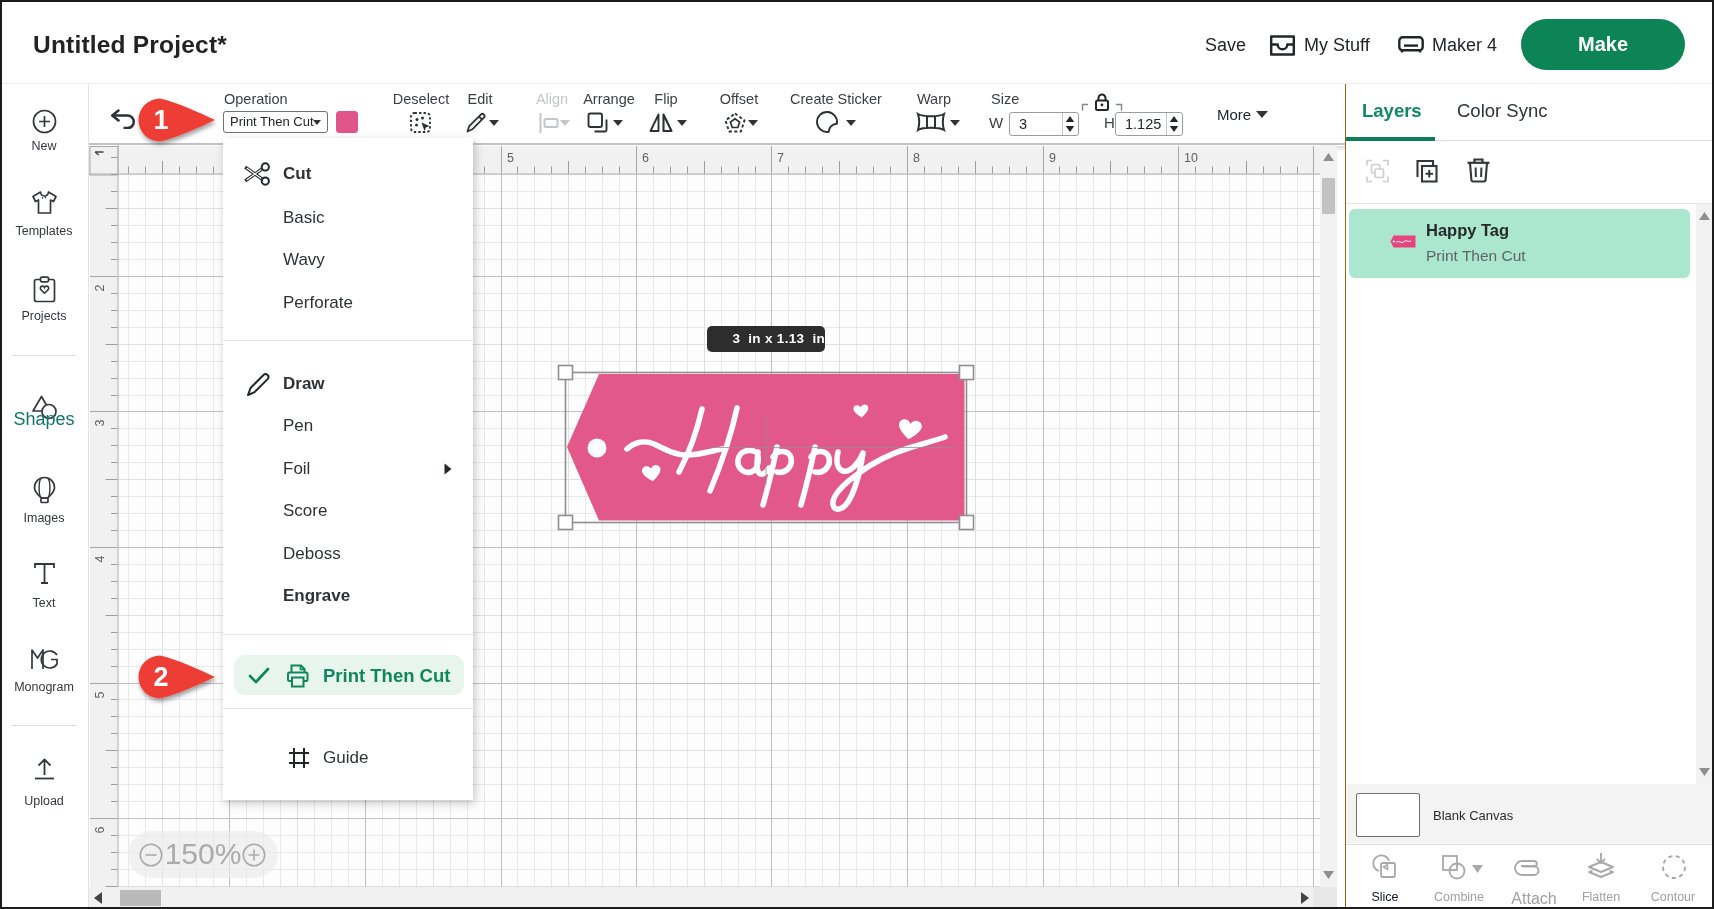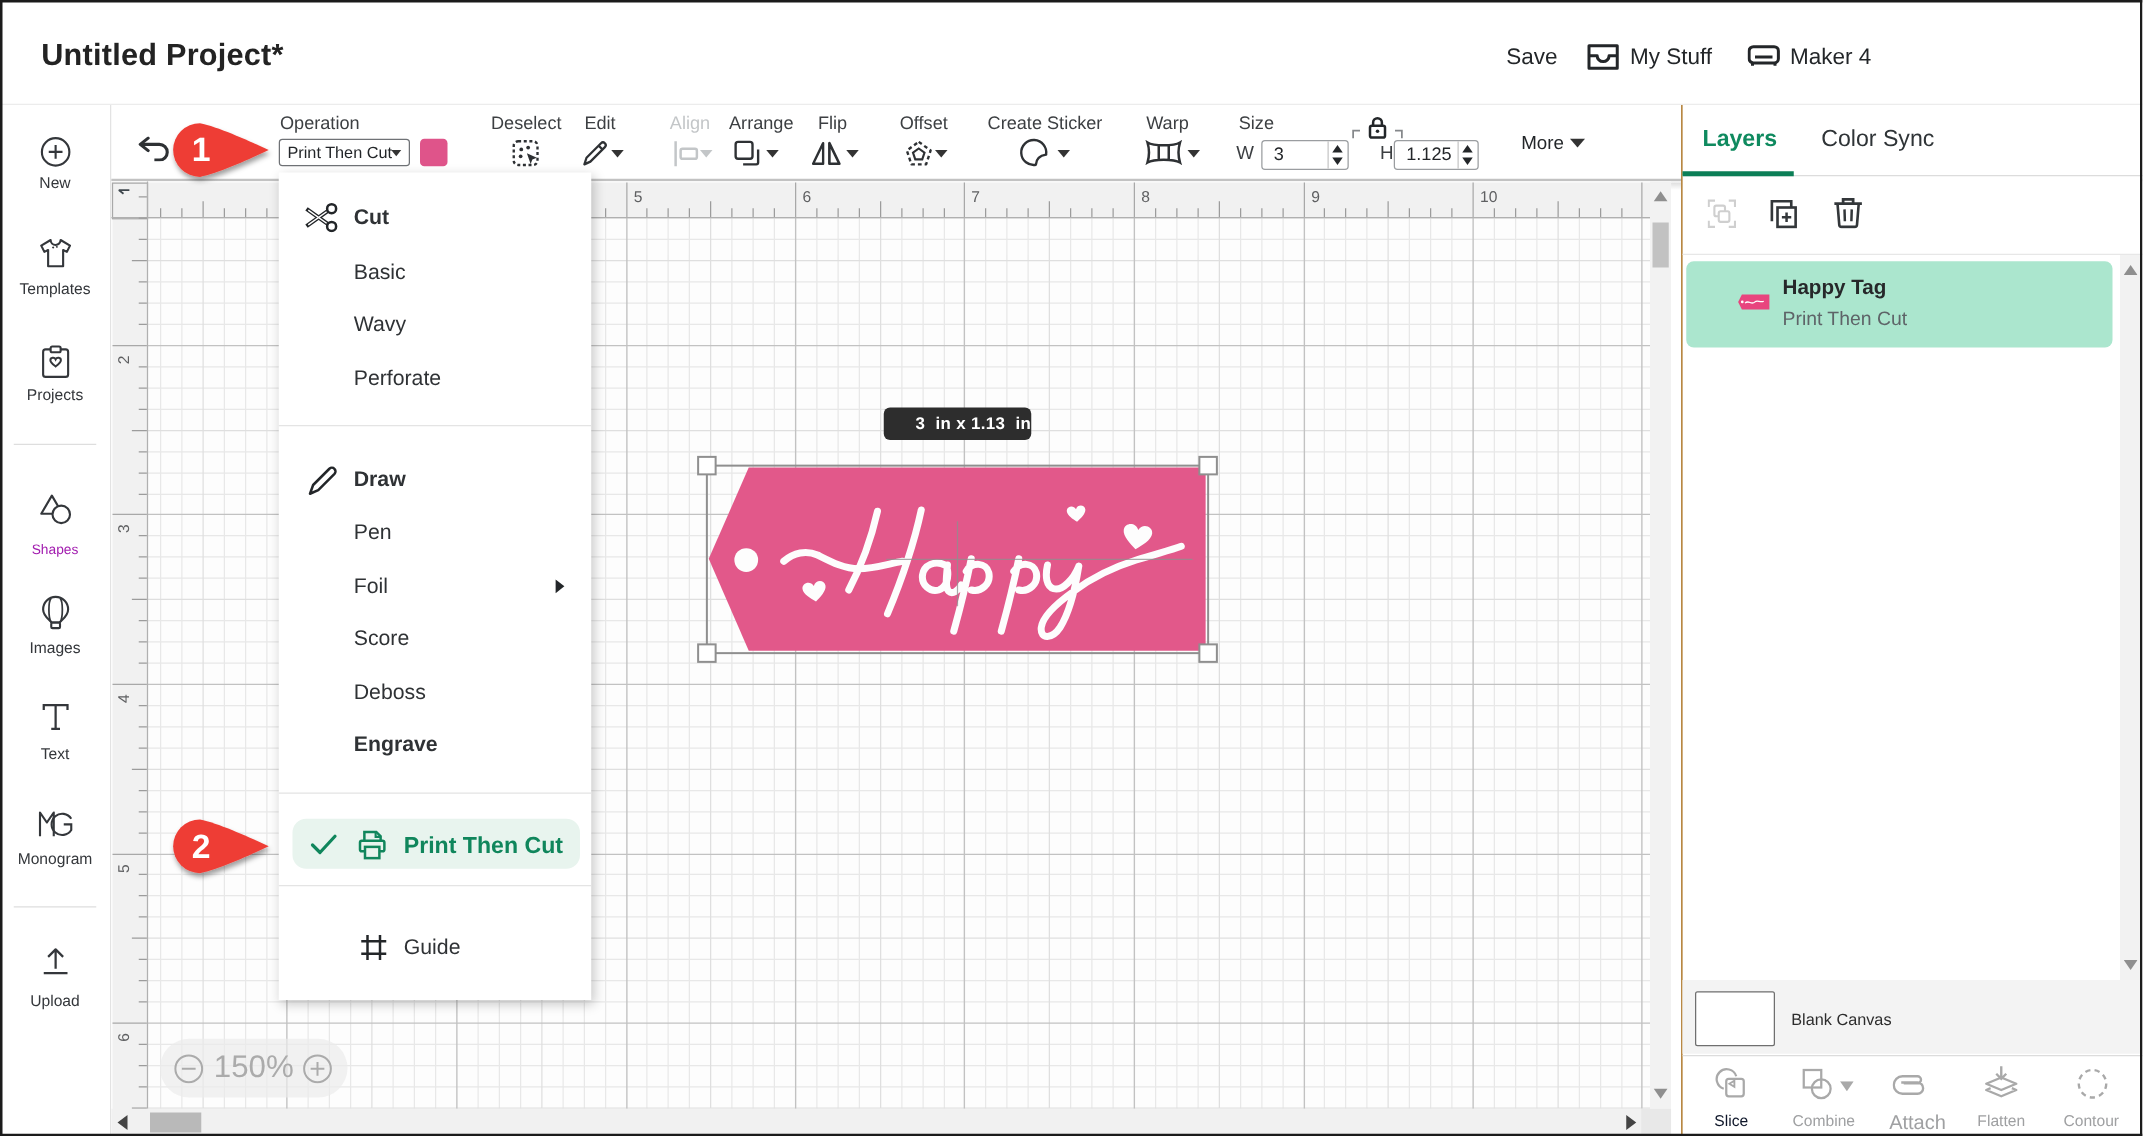--- a/index.html
+++ b/index.html
@@ -19,20 +19,22 @@
   <svg class="abs" style="left:1269px;top:33px" width="27" height="21" viewBox="0 0 27 21">
     <path d="M2.2,1.5 h22.6 v18 h-22.6 Z M2.2,9.5 h6.5 a4.8,4.8 0 0 0 9.6,0 h6.5" fill="none" stroke="#232629" stroke-width="2.4" stroke-linejoin="round"></path>
   </svg>
   <div class="abs" style="left:1304px;top:33px;font-size:18px;color:#232629">My Stuff</div>
   <svg class="abs" style="left:1398px;top:34px" width="26" height="19" viewBox="0 0 26 19">
     <rect x="1.3" y="1.3" width="23.4" height="13" rx="3.4" fill="none" stroke="#232629" stroke-width="2.4"></rect>
     <path d="M4,14 v2.6 M22,14 v2.6" stroke="#232629" stroke-width="2.4"></path>
     <path d="M6,9.6 h14" stroke="#232629" stroke-width="2.4"></path>
   </svg>
   <div class="abs" style="left:1432px;top:33px;font-size:18px;color:#232629">Maker 4</div>
+  <div class="abs" style="left:1521px;top:17px;width:164px;height:51px;border-radius:25.5px;background:#0d8456;color:#fff;
+       font-size:20px;font-weight:700;text-align:center;line-height:51px">Make</div>
 </div>
 
 <div class="abs" style="left:0;top:84px;width:1714px;height:61px;background:#fff;border-bottom:2px solid #c2c2c2">
 <svg class="abs" style="left:109px;top:25px" width="28" height="20" viewBox="0 0 28 20">
       <path d="M4,6.5 H18.5 a6.3,6.3 0 0 1 0,12.6 h-4" fill="none" stroke="#2e3134" stroke-width="2.5"></path>
       <path d="M9.5,1.5 L3.2,6.5 L9.5,11.5" fill="none" stroke="#2e3134" stroke-width="2.5" stroke-linejoin="round" stroke-linecap="round"></path>
     </svg>
 <div class="divv" style="left:202px"></div>
 <div class="abs lbl" style="left:224px;top:7px">Operation</div>
 <div class="abs" style="left:223px;top:27px;width:105px;height:22px;border:1px solid #6f7276;border-radius:3px;
@@ -135,21 +137,21 @@
       <rect x="1.5" y="3.5" width="20" height="22" rx="2" fill="none" stroke="#34373b" stroke-width="1.7"></rect>
       <rect x="7.5" y="1.2" width="8" height="4.6" rx="1.3" fill="#fff" stroke="#34373b" stroke-width="1.7"></rect>
       <path d="M11.5,11.5 c-1,-2.2 -4.2,-1.6 -4.2,0.6 c0,1.9 2.4,3.6 4.2,5 c1.8,-1.4 4.2,-3.1 4.2,-5 c0,-2.2 -3.2,-2.8 -4.2,-0.6 Z" fill="none" stroke="#34373b" stroke-width="1.6"></path>
       </svg>
 <div class="abs" style="left:44px;top:232px;transform:translate(-50%,-50%);font-size:12.5px;color:#34373b;white-space:nowrap">Projects</div>
 <div class="abs" style="left:11px;top:271px;width:66px;height:1px;background:#dedede"></div>
 <svg class="abs" style="left:31px;top:310px" width="27" height="26" viewBox="0 0 27 26">
       <path d="M10.5,2.5 L19,17 H2 Z" fill="none" stroke="#34373b" stroke-width="1.7" stroke-linejoin="round"></path>
       <circle cx="18" cy="17.5" r="7" fill="#fff" stroke="#34373b" stroke-width="1.7"></circle>
       </svg>
-<div class="abs" style="left:44px;top:356px;transform:translate(-50%,-50%);font-size:11px;color:#a21caf;white-space:nowrap">Shapes</div>
+<div class="abs" style="left:44px;top:335px;transform:translate(-50%,-50%);font-size:18px;color:#0f766e;white-space:nowrap">Shapes</div>
 <svg class="abs" style="left:33px;top:392px" width="23" height="28" viewBox="0 0 23 28">
       <path d="M11.5,1.5 a10,10 0 0 1 10,10 c0,5 -4,7.5 -7,10.5 h-6 c-3,-3 -7,-5.5 -7,-10.5 a10,10 0 0 1 10,-10 Z" fill="none" stroke="#34373b" stroke-width="1.7"></path>
       <path d="M8,2.5 c-2.5,2.5 -2.5,16 0,19.5 M15,2.5 c2.5,2.5 2.5,16 0,19.5" fill="none" stroke="#34373b" stroke-width="1.4"></path>
       <rect x="8" y="22" width="7" height="4.5" rx="1" fill="none" stroke="#34373b" stroke-width="1.7"></rect>
       </svg>
 <div class="abs" style="left:44px;top:434px;transform:translate(-50%,-50%);font-size:12.5px;color:#34373b;white-space:nowrap">Images</div>
 <svg class="abs" style="left:33px;top:478px" width="23" height="23" viewBox="0 0 23 23">
       <path d="M2,6 V2 h19 V6 M11.5,2 V21 M8,21 h7" fill="none" stroke="#34373b" stroke-width="1.8"></path>
       </svg>
 <div class="abs" style="left:44px;top:519px;transform:translate(-50%,-50%);font-size:12.5px;color:#34373b;white-space:nowrap">Text</div>
@@ -217,21 +219,21 @@
 <path d="M1212,747 L1220,753 L1212,759 Z" fill="#444"></path>
 <rect x="1224" y="742" width="24" height="22" fill="#e8e8e8"></rect>
 </svg>
 <div class="abs" style="left:707px;top:326px;width:118px;height:26px;background:#2d2d2d;border-radius:5px;
       color:#fff;font-size:13.5px;font-weight:600;text-align:right;line-height:26px;letter-spacing:.3px">3&nbsp; in x 1.13&nbsp; in</div>
 <div class="abs" style="left:128px;top:831px;width:150px;height:47px;border-radius:24px;background:rgba(236,236,236,0.66)"></div>
 <svg class="abs" style="left:139px;top:843px" width="24" height="24" viewBox="0 0 24 24">
       <circle cx="12" cy="12" r="10.7" fill="none" stroke="#ababab" stroke-width="1.6"></circle>
       <path d="M6.5,12 h11" stroke="#ababab" stroke-width="1.6"></path>
     </svg>
-<div class="abs" style="left:203px;top:854px;transform:translate(-50%,-50%);font-size:25px;color:#ababab">150%</div>
+<div class="abs" style="left:203px;top:854px;transform:translate(-50%,-50%);font-size:30px;color:#ababab">150%</div>
 <svg class="abs" style="left:242px;top:843px" width="24" height="24" viewBox="0 0 24 24">
       <circle cx="12" cy="12" r="10.7" fill="none" stroke="#ababab" stroke-width="1.6"></circle>
       <path d="M6.5,12 h11 M12,6.5 v11" stroke="#ababab" stroke-width="1.6"></path>
     </svg>
 <div class="abs" style="left:223px;top:138px;width:250px;height:662px;background:#fff;
         box-shadow:2px 3px 9px rgba(0,0,0,0.22)">
 <svg class="abs" style="left:21px;top:24px" width="27" height="24" viewBox="0 0 27 24">
       <circle cx="21.3" cy="4.9" r="3.6" fill="none" stroke="#232629" stroke-width="2"></circle>
       <circle cx="21.3" cy="19.1" r="3.6" fill="none" stroke="#232629" stroke-width="2"></circle>
       <path d="M18.1,6.9 L1.2,18.9 M18.1,17.1 L1.2,5.1" stroke="#232629" stroke-width="3.3"></path>

